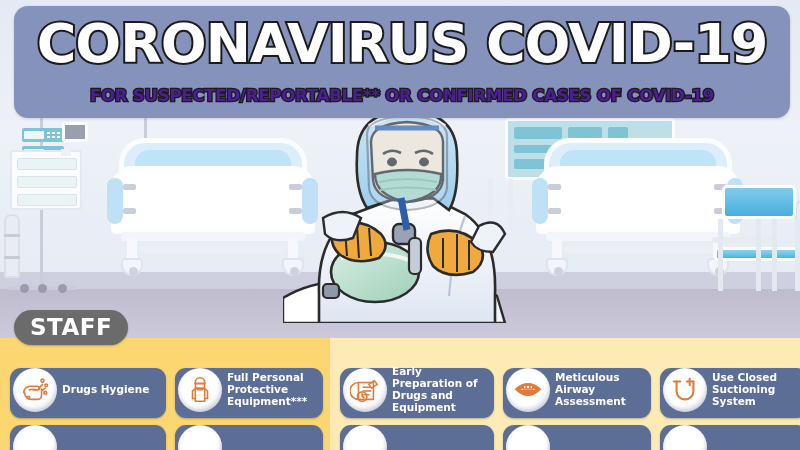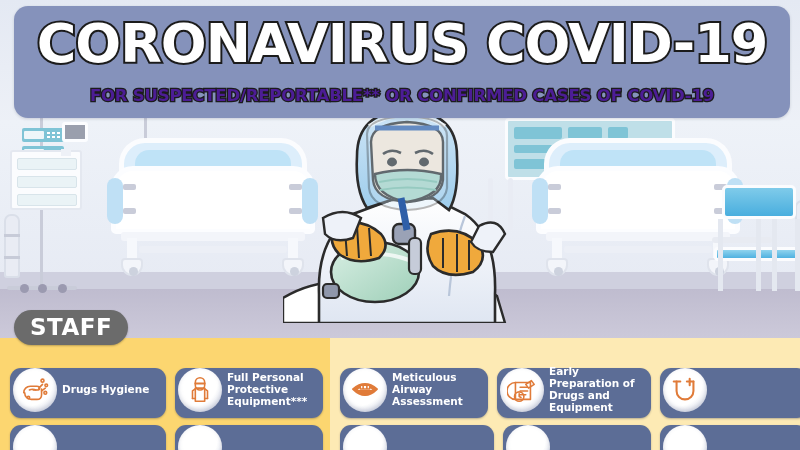--- a/index.html
+++ b/index.html
@@ -342,54 +342,55 @@
           </div>
         <div class="card w2">
             <span class="bubble"></span>
           </div>
       </div>
     </div>
 
     <div class="panel-right">
 
       <div class="card-row">
-        <div class="card w2">
-          <span class="bubble">
-            <svg class="icon-svg" viewBox="0 0 32 32" fill="none" stroke="#e07b39" stroke-width="1.7" stroke-linejoin="round">
-              <path d="M3 15Q16 4 29 15Q16 28 3 15Z" fill="#e07b39" stroke="#e07b39"></path>
-              <path d="M7 15Q16 9 25 15Q16 24 7 15Z" fill="#fff"></path>
-              <path d="M11 11h10v4H11z" fill="#fff" stroke="#e07b39"></path>
-              <path d="M14 11v4M18 11v4" stroke="#e07b39"></path>
-              <path d="M7 16Q16 26 25 16" fill="#e07b39"></path>
-            </svg>
-          </span>
-          <span class="ctext">Meticulous Airway Assessment</span>
-        </div>
-
         <div class="card w3">
           <span class="bubble">
             <svg class="icon-svg" viewBox="0 0 32 32" fill="none" stroke="#e07b39" stroke-width="1.7" stroke-linecap="round" stroke-linejoin="round">
               <path d="M9 8h16v18H9z"></path>
               <path d="M14 13h8M14 17h8M14 21h6"></path>
               <path d="M9 8a3 3 0 0 0 0 18"></path>
               <path d="M20 10l6-4 3 4-6 4z"></path>
               <circle cx="13" cy="23" r="5"></circle>
               <path d="M13 20v3l2 1"></path>
             </svg>
           </span>
           <span class="ctext">Early Preparation of Drugs and Equipment</span>
         </div>
 
         <div class="card w2">
           <span class="bubble">
+            <svg class="icon-svg" viewBox="0 0 32 32" fill="none" stroke="#e07b39" stroke-width="1.7" stroke-linejoin="round">
+              <path d="M3 15Q16 4 29 15Q16 28 3 15Z" fill="#e07b39" stroke="#e07b39"></path>
+              <path d="M7 15Q16 9 25 15Q16 24 7 15Z" fill="#fff"></path>
+              <path d="M11 11h10v4H11z" fill="#fff" stroke="#e07b39"></path>
+              <path d="M14 11v4M18 11v4" stroke="#e07b39"></path>
+              <path d="M7 16Q16 26 25 16" fill="#e07b39"></path>
+            </svg>
+          </span>
+          <span class="ctext">Meticulous Airway Assessment</span>
+        </div>
+
+        <div class="card w2">
+          <span class="bubble">
             <svg class="icon-svg" viewBox="0 0 32 32" fill="none" stroke="#e07b39" stroke-width="2.2" stroke-linecap="round" stroke-linejoin="round">
               <path d="M7 7v10a9 9 0 0 0 18 0V7"></path>
               <path d="M4 7h7M21 4v7M18 7h7"></path>
             </svg>
           </span>
+          <span class="ctext">Use Closed Suctioning System</span>
         </div>
       </div>
 
       <div class="card-row r2">
         <div class="card w3">
             <span class="bubble"></span>
           </div>
         <div class="card w2">
             <span class="bubble"></span>
           </div>

